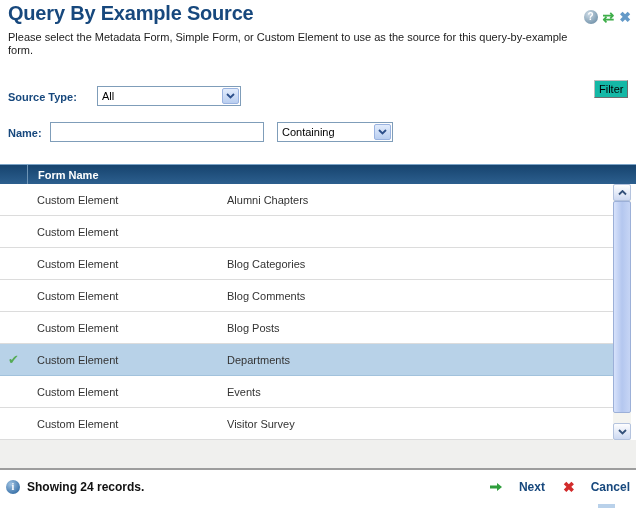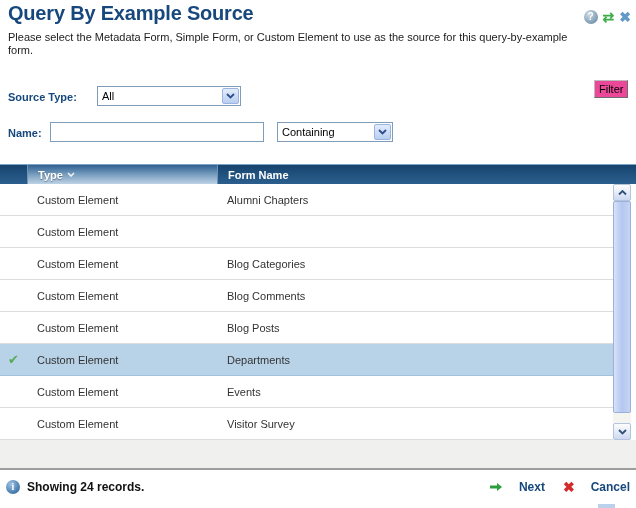--- a/index.html
+++ b/index.html
@@ -13,21 +13,21 @@
   .help-icon { width:14px; height:14px; border-radius:50%;
                background:radial-gradient(circle at 35% 30%, #cddbe6, #7e9cb2 70%, #5f7f96);
                color:#fff; font-size:10px; font-weight:bold; text-align:center; line-height:14px; cursor:pointer; }
   .refresh-icon { color:#3fae4a; font-size:14px; font-weight:bold; line-height:14px; cursor:pointer; }
   .close-icon { color:#649ac8; font-size:14px; font-weight:bold; line-height:14px; cursor:pointer; }
 
   .description { position:absolute; left:8px; top:31px; width:574px; font-size:11px;
                  color:#1c1c1c; line-height:13px; }
 
   .filter-button { position:absolute; left:594px; top:80px; height:18px; padding:0 4px;
-                   font-size:11px; color:#000; background:#ec4899;
+                   font-size:11px; color:#000; background:#14b8a6;
                    border:1px solid #6e6e6e; border-top-color:#bdbdbd; border-left-color:#bdbdbd;
                    cursor:pointer; }
 
   .form-label { position:absolute; font-size:11px; font-weight:bold; color:#17487d; }
   .lbl-source { left:8px; top:91px; }
   .lbl-name   { left:8px; top:127px; }
 
   .xp-select { position:absolute; height:20px; border:1px solid #7f9db9; background:#fff;
                display:flex; align-items:center; font-size:11px; color:#000; cursor:pointer; }
   .sel-source { left:97px;  top:86px;  width:144px;gap:40px; }
@@ -122,26 +122,20 @@
   <span class="sel-value">Containing</span>
   <span class="xp-arrow-btn">
     <svg width="9" height="6" viewBox="0 0 9 6">
         <path d="M1 1 L4.5 4.5 L8 1" fill="none" stroke="#2c4f8a" stroke-width="1.8"></path>
       </svg>
   </span>
 </div>
 
 <div class="table-header">
   <div class="th-gutter"></div>
-  <div class="th-type">
-    <span>Type</span>
-    <svg width="8" height="5" viewBox="0 0 8 5">
-        <path d="M1 1 L4 4 L7 1" fill="none" stroke="rgba(255,255,255,.9)" stroke-width="1.5"></path>
-      </svg>
-  </div>
   <div class="th-name">
     <span>Form Name</span>
   </div>
 </div>
 
 <div class="list">
     <div class="row">
     <div class="cell-gutter">
       <span class="check"></span>
     </div>

